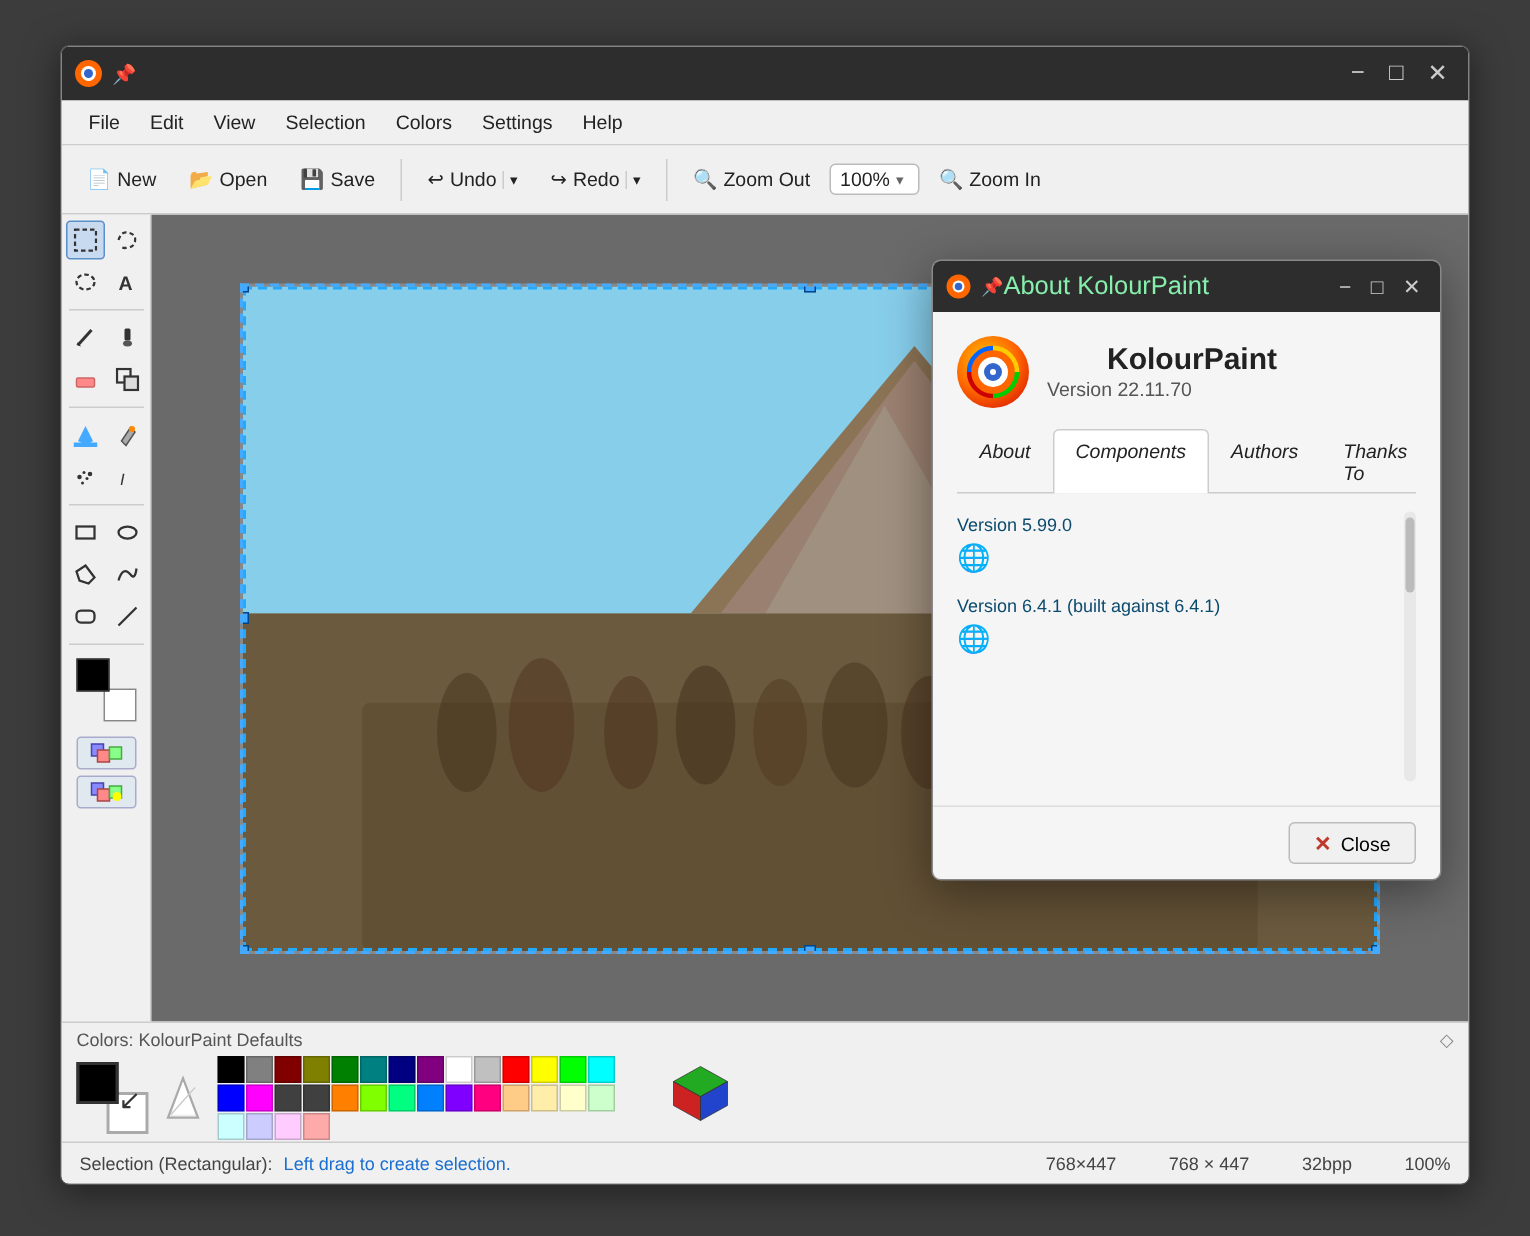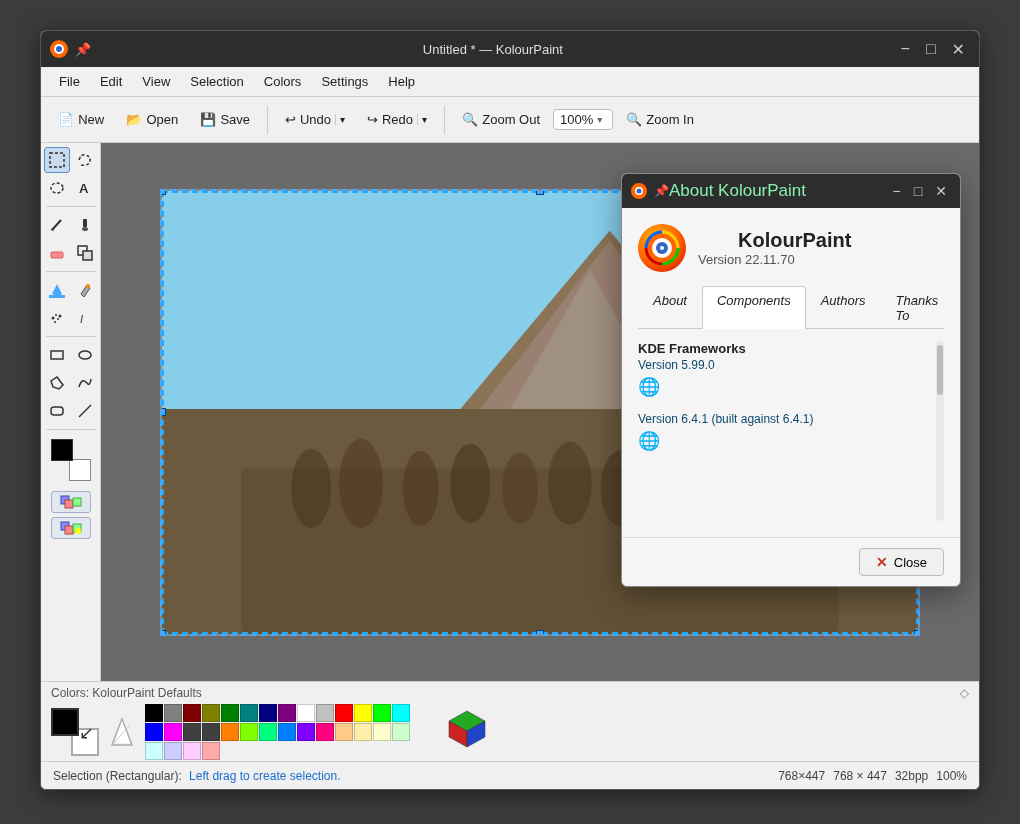--- a/index.html
+++ b/index.html
@@ -54,21 +54,21 @@
     
     .color-bar { height: 80px; background: #f0f0f0; border-top: 1px solid #ccc; padding: 4px 10px; }
     .color-bar-title { font-size: 12px; color: #555; margin-bottom: 4px; display: flex; justify-content: space-between; }
     .color-bar-content { display: flex; align-items: center; gap: 10px; }
     .palette { display: flex; flex-wrap: wrap; width: 280px; gap: 1px; }
     .palette-color { width: 18px; height: 18px; cursor: pointer; border: 1px solid rgba(0,0,0,0.2); }
 
     
     .status-bar { background: #f0f0f0; border-top: 1px solid #ccc; height: 28px; display: flex; align-items: center; padding: 0 12px; font-size: 12px; color: #444; gap: 20px; }
     .status-main { flex: 1; }
-    .status-info { display: flex; gap: 8px; }
+    .status-info { display: flex; gap: 35px; }
     .status-highlight { color: #1a6ecf; }
     .about-dialog { position: absolute; top: 200px; left: 520px; width: 340px; background: #f5f5f5; border: 1px solid #888; border-radius: 6px; box-shadow: 0 8px 32px rgba(0,0,0,0.4); overflow: hidden; pointer-events: all; }
     .dialog-title-bar { background: #2d2d2d; color: #fff; display: flex; align-items: center; padding: 0 8px; height: 34px; justify-content: space-between; }
     .dialog-title-text { font-size: 17px; color: #86efac; flex: 1; text-align: left; }
     .dialog-title-controls { display: flex; gap: 3px; }
     .dialog-btn { background: none; border: none; color: #ccc; font-size: 14px; cursor: pointer; padding: 2px 5px; border-radius: 3px; }
 
     .dialog-body { padding: 16px; }
     .dialog-header { display: flex; align-items: center; gap: 12px; margin-bottom: 14px; }
     .dialog-app-name { font-size: 20px; font-weight: bold; color: #222; margin-left: 40px; }
@@ -99,21 +99,20 @@
   <div class="title-bar">
     <div class="title-bar-left">
 
       <svg class="title-bar-icon" viewBox="0 0 20 20">
         <circle cx="10" cy="10" r="9" fill="#ff6600"></circle>
         <circle cx="10" cy="10" r="5" fill="#fff"></circle>
         <circle cx="10" cy="10" r="3" fill="#3366cc"></circle>
       </svg>
       <span style="color:#aaa;font-size:13px;cursor:pointer;">📌</span>
     </div>
-    <span class="title-bar-title">Untitled * — KolourPaint</span>
     <div class="title-bar-controls">
       <button class="title-btn">−</button>
       <button class="title-btn">□</button>
       <button class="title-btn close">✕</button>
     </div>
   </div>
 
   <div class="menu-bar">
     <span class="menu-item">File</span>
     <span class="menu-item">Edit</span>
@@ -408,21 +407,20 @@
             <div class="dialog-tab">About</div>
             <div class="dialog-tab active">Components</div>
             <div class="dialog-tab">Authors</div>
             <div class="dialog-tab">Thanks To</div>
           </div>
 
           <div style="position:relative;">
             <div class="dialog-content" style="padding-right:12px;">
 
               <div class="component-item">
-                <div class="component-name">KDE Frameworks</div>
                 <div class="component-version">Version 5.99.0</div>
                 <div class="component-globe">🌐</div>
               </div>
 
               <div class="component-item">
                 <div class="component-version">Version 6.4.1 (built against 6.4.1)</div>
                 <div class="component-globe">🌐</div>
               </div>
             </div>
 

